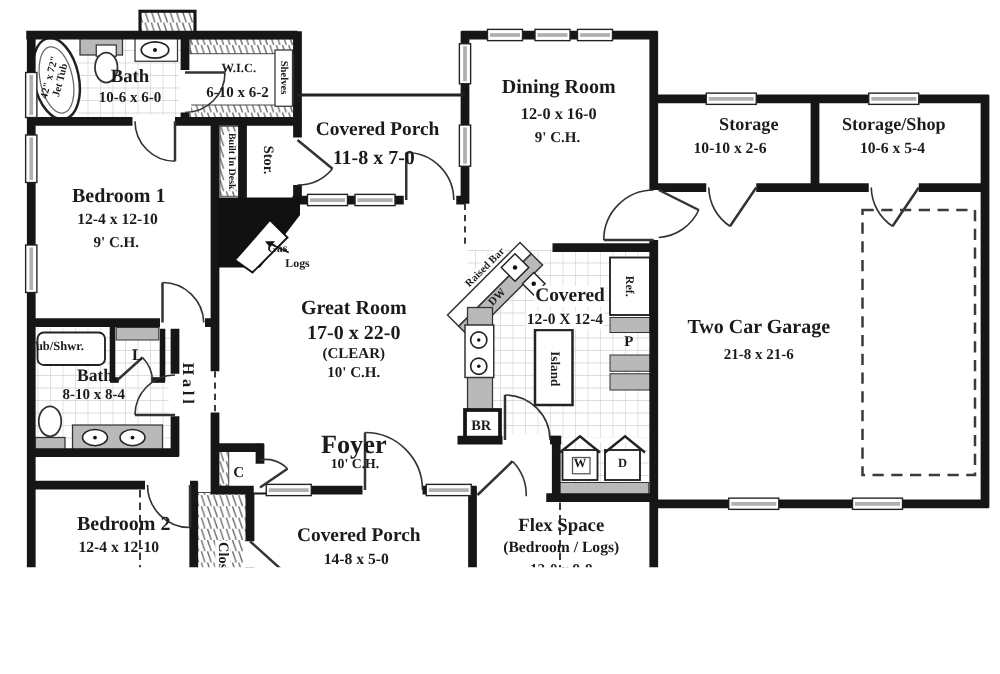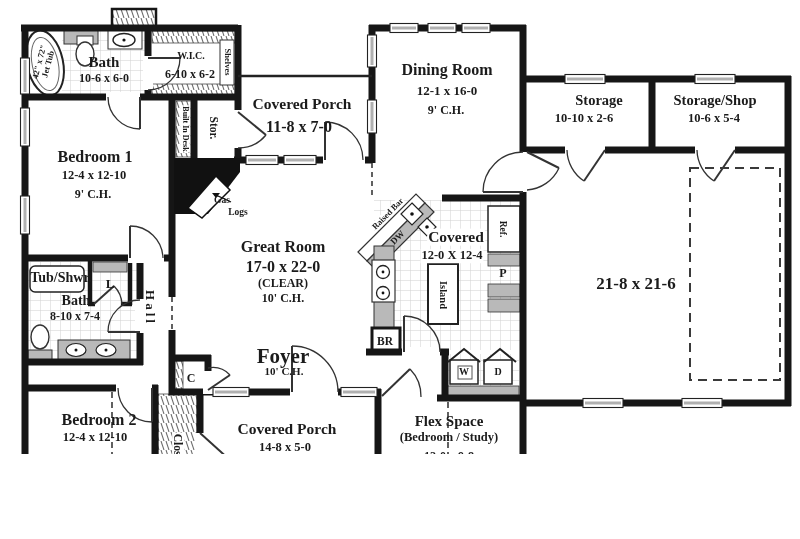--- a/index.html
+++ b/index.html
@@ -359,21 +359,21 @@
   <span>Jet Tub</span>
 </div>
 <div class="lbl" style="left:191px;top:56px;font-size:10px">W.I.C.</div>
 <div class="lbl" style="left:190px;top:74px;font-size:12px">6-10 x 6-2</div>
 <div class="lbl r90 chip" style="left:227px;top:62px;font-size:8.5px">Shelves</div>
 
 <div class="lbl" style="left:302px;top:104px;font-size:15.5px">Covered Porch</div>
 <div class="lbl" style="left:299px;top:127px;font-size:16px">11-8 x 7-0</div>
 
 <div class="lbl" style="left:447px;top:70px;font-size:16px">Dining Room</div>
-<div class="lbl" style="left:447px;top:91px;font-size:13px">12-1 x 16-0</div>
+<div class="lbl" style="left:447px;top:91px;font-size:13px">12-0 x 16-0</div>
 <div class="lbl" style="left:446px;top:110px;font-size:12px">9' C.H.</div>
 
 <div class="lbl" style="left:599px;top:101px;font-size:14.5px">Storage</div>
 <div class="lbl" style="left:584px;top:119px;font-size:12.5px">10-10 x 2-6</div>
 <div class="lbl" style="left:715px;top:101px;font-size:14.5px">Storage/Shop</div>
 <div class="lbl" style="left:714px;top:119px;font-size:12.5px">10-6 x 5-4</div>
 
 <div class="lbl" style="left:95px;top:157px;font-size:16px">Bedroom 1</div>
 <div class="lbl" style="left:94px;top:176px;font-size:12.5px">12-4 x 12-10</div>
 <div class="lbl" style="left:93px;top:194px;font-size:12px">9' C.H.</div>
@@ -382,50 +382,51 @@
 <div class="lbl r90" style="left:214px;top:128px;font-size:11.5px">Stor.</div>
 
 <div class="lbl" style="left:222px;top:200px;font-size:9.5px">Gas</div>
 <div class="lbl" style="left:238px;top:212px;font-size:9.5px">Logs</div>
 
 <div class="lbl" style="left:283px;top:247px;font-size:16px">Great Room</div>
 <div class="lbl" style="left:283px;top:267px;font-size:16px">17-0 x 22-0</div>
 <div class="lbl" style="left:283px;top:283px;font-size:12px">(CLEAR)</div>
 <div class="lbl" style="left:283px;top:298px;font-size:12px">10' C.H.</div>
 
-<div class="lbl" style="left:61px;top:278px;font-size:14px">Tub/Shwr.</div>
+<div class="lbl" style="left:45px;top:278px;font-size:10px">Tub/Shwr.</div>
 <div class="lbl" style="left:110px;top:284px;font-size:13px">L</div>
 <div class="lbl" style="left:76px;top:301px;font-size:14px">Bath</div>
-<div class="lbl" style="left:75px;top:316px;font-size:12px">8-10 x 7-4</div>
+<div class="lbl" style="left:75px;top:316px;font-size:12px">8-10 x 8-4</div>
 <div class="lbl r90 sp2" style="left:150px;top:308px;font-size:13px">Hall</div>
 
 <div class="lbl rm45 chip" style="left:388px;top:214px;font-size:8.5px">Raised Bar</div>
 <div class="lbl rm45" style="left:398px;top:238px;font-size:9px">DW</div>
 <div class="lbl chip" style="left:456px;top:237px;font-size:15.5px">Covered</div>
 <div class="lbl chip" style="left:452px;top:256px;font-size:12.5px">12-0 X 12-4</div>
 <div class="lbl r90" style="left:503px;top:229px;font-size:9.5px">Ref.</div>
 <div class="lbl r90" style="left:443px;top:295px;font-size:10.5px">Island</div>
 <div class="lbl" style="left:503px;top:273px;font-size:12px">P</div>
 <div class="lbl" style="left:385px;top:341px;font-size:11.5px">BR</div>
 
-<div class="lbl" style="left:636px;top:284px;font-size:17px">21-8 x 21-6</div>
+<div class="lbl" style="left:607px;top:262px;font-size:16px">Two Car Garage</div>
+<div class="lbl" style="left:607px;top:284px;font-size:12px">21-8 x 21-6</div>
 
 <div class="lbl" style="left:283px;top:356px;font-size:21px">Foyer</div>
 <div class="lbl" style="left:284px;top:372px;font-size:11px">10' C.H.</div>
 <div class="lbl" style="left:191px;top:378px;font-size:12px">C</div>
 
 <div class="lbl" style="left:99px;top:420px;font-size:16px">Bedroom 2</div>
 <div class="lbl" style="left:95px;top:438px;font-size:12.5px">12-4 x 12-10</div>
 <div class="lbl r90 chip" style="left:178px;top:446px;font-size:11.5px">Clos.</div>
 
 <div class="lbl" style="left:287px;top:429px;font-size:15.5px">Covered Porch</div>
 <div class="lbl" style="left:285px;top:448px;font-size:12.5px">14-8 x 5-0</div>
 
 <div class="lbl" style="left:449px;top:421px;font-size:15px">Flex Space</div>
-<div class="lbl" style="left:449px;top:438px;font-size:12.5px">(Bedroom / Study)</div>
+<div class="lbl" style="left:449px;top:438px;font-size:12.5px">(Bedroom / Logs)</div>
 <div class="lbl" style="left:449px;top:456px;font-size:12px">12-0 x 9-8</div>
 
 <div class="lbl" style="left:464px;top:372px;font-size:10px">W</div>
 <div class="lbl" style="left:498px;top:372px;font-size:10px">D</div>
 
 <div class="lbl r90" style="left:61px;top:489px;font-size:7px">VAULT</div>
 <div class="lbl r90" style="left:163px;top:489px;font-size:7px">VAULT</div>
 <div class="lbl r90" style="left:399px;top:494px;font-size:7px">VAULT</div>
 <div class="lbl r90" style="left:498px;top:494px;font-size:7px">VAULT</div>
 

